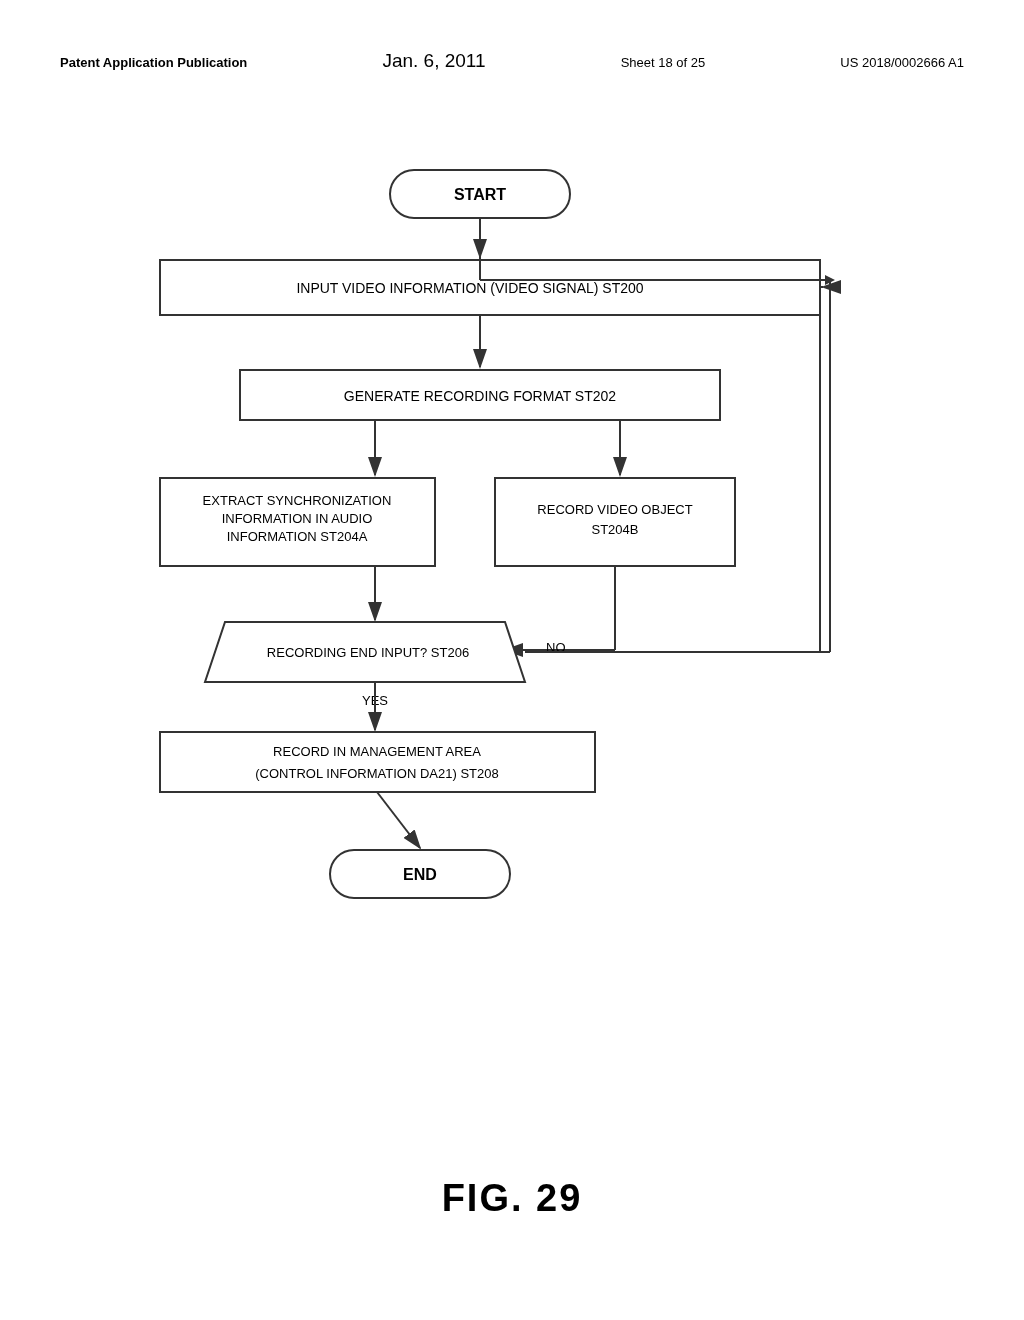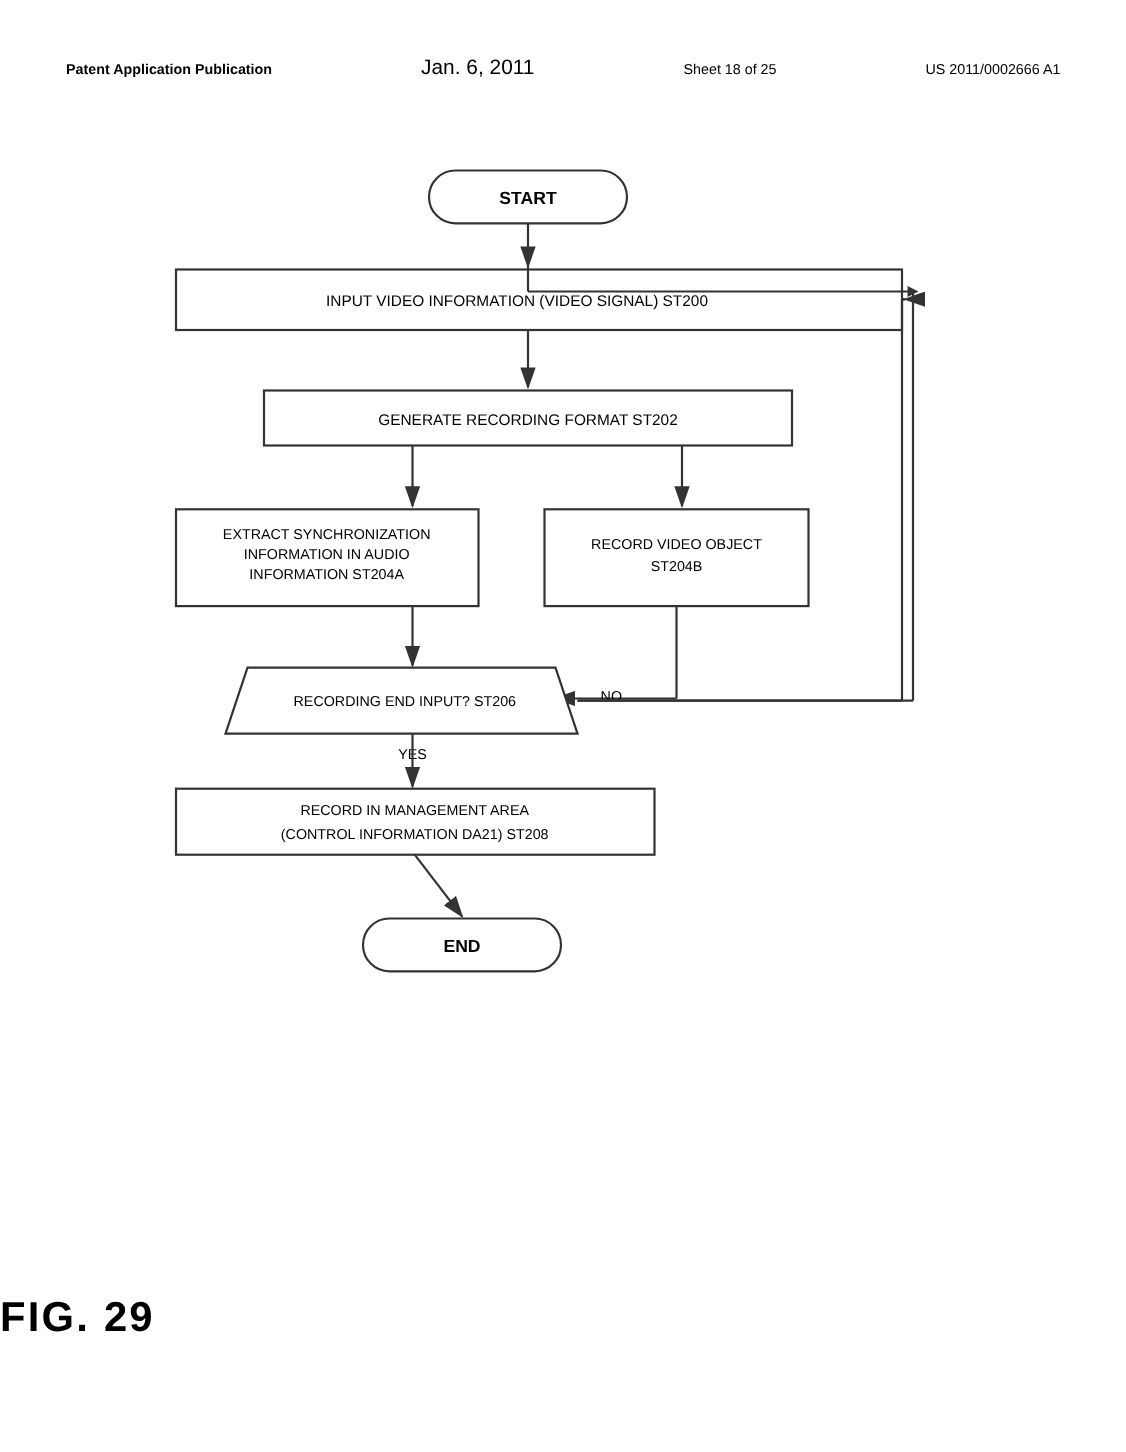--- a/index.html
+++ b/index.html
@@ -44,41 +44,41 @@
     .header-right {
       font-size: 13px;
     }
 
     
     .figure-caption {
       position: absolute;
       bottom: 100px;
       left: 0;
       right: 0;
-      text-align: left;
+      text-align: center;
       font-size: 38px;
       font-weight: bold;
       font-family: Arial, sans-serif;
       color: #000;
       letter-spacing: 2px;
     }
   </style>
 </head>
 <body>
 
 <div class="page">
 
   <div class="header">
     <span class="header-left">Patent Application Publication</span>
     <span class="header-center">Jan. 6, 2011</span>
     <span class="header-sheet">Sheet 18 of 25</span>
-    <span class="header-right">US 2011/0002666 A1</span>
+    <span class="header-right">US 2018/0002666 A1</span>
   </div>
 
-  <div style="position: absolute; top: 145px; left: 80px; width: 860px; height: 800px;">
+  <div style="position: absolute; top: 160px; left: 80px; width: 860px; height: 800px;">
     <svg viewBox="0 0 860 800" width="860" height="800" xmlns="http://www.w3.org/2000/svg">
       <defs>
         <marker id="arrowhead" markerWidth="10" markerHeight="7" refX="9" refY="3.5" orient="auto">
           <polygon points="0 0, 10 3.5, 0 7" fill="#333"></polygon>
         </marker>
         <marker id="arrowhead-left" markerWidth="10" markerHeight="7" refX="1" refY="3.5" orient="auto">
           <polygon points="10 0, 0 3.5, 10 7" fill="#333"></polygon>
         </marker>
       </defs>
 

